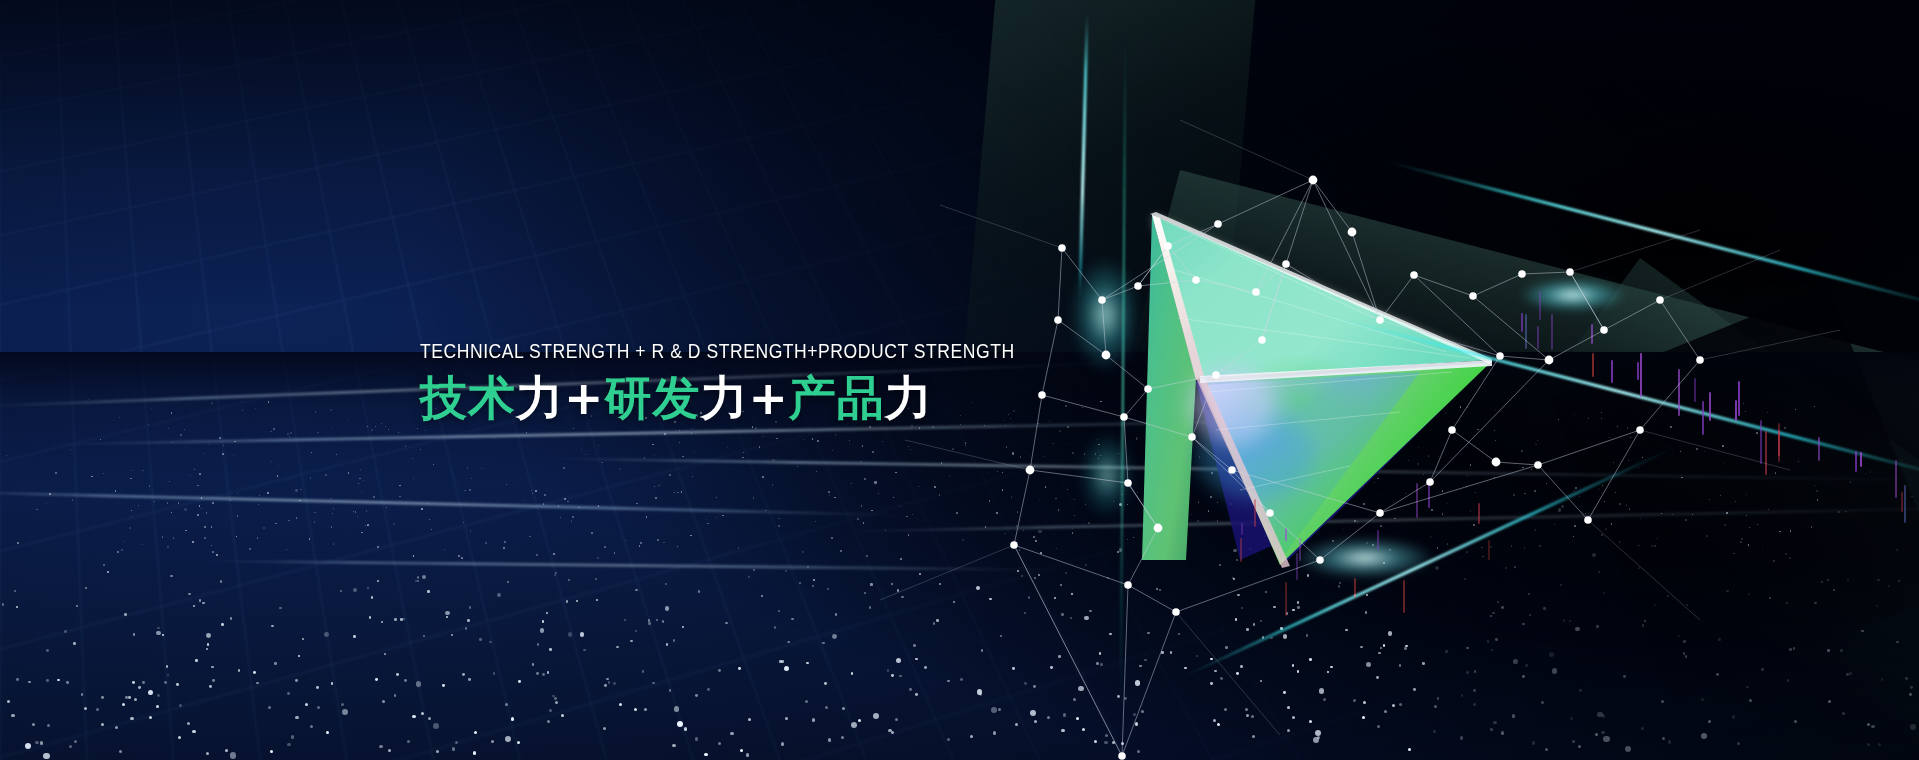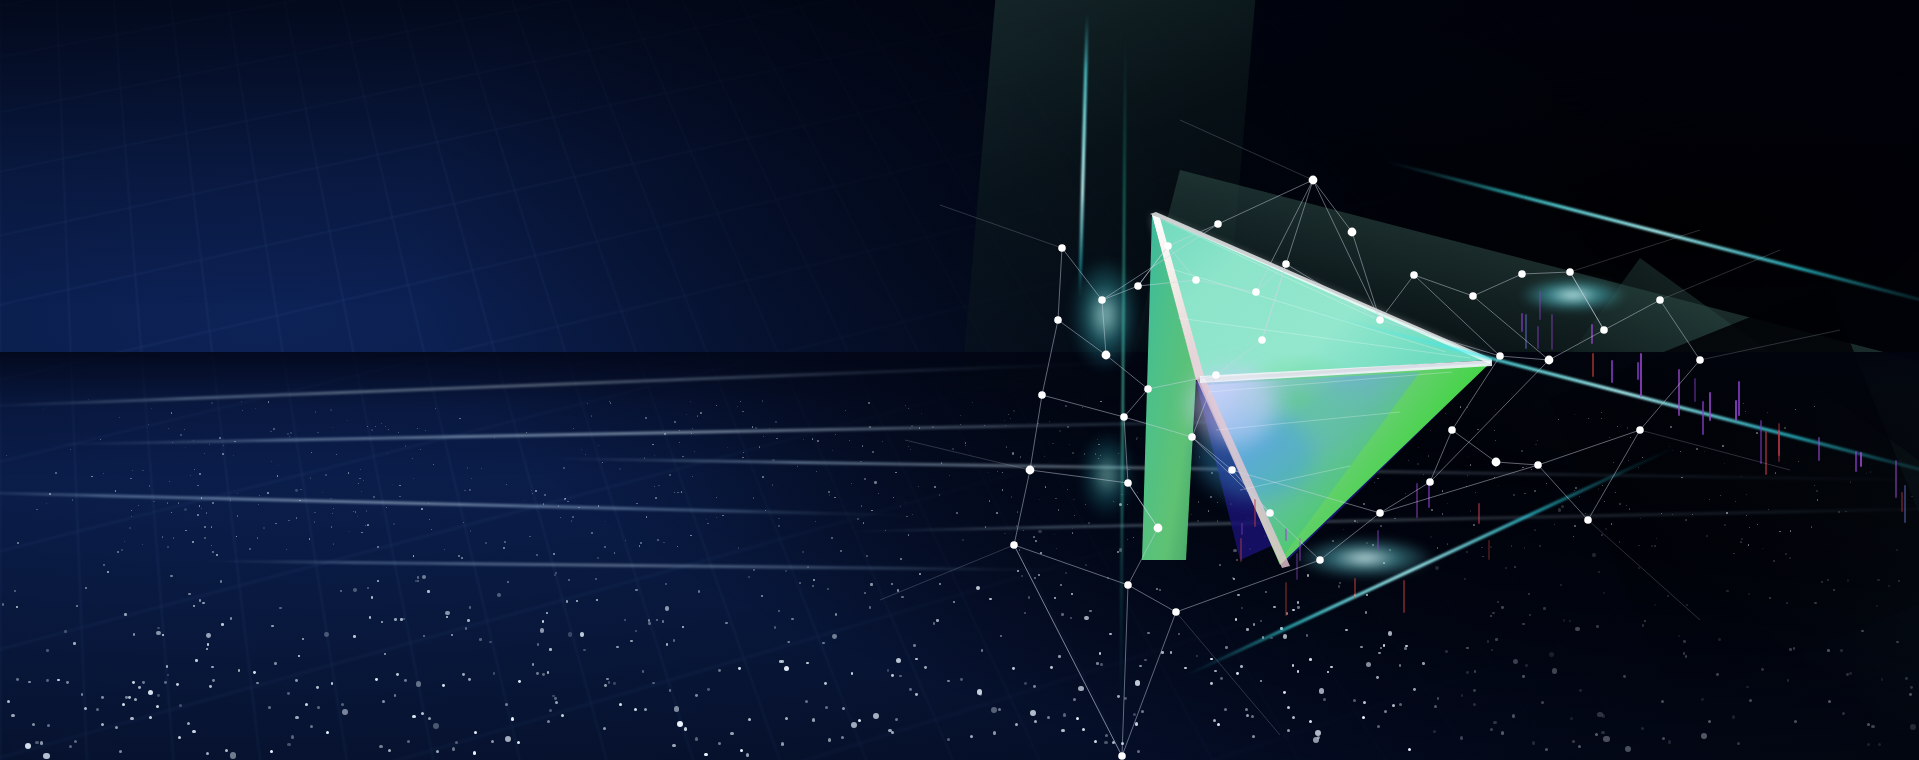--- a/index.html
+++ b/index.html
@@ -1607,14 +1607,18 @@
       <circle cx="1122" cy="756" r="3.8"></circle>
       <circle cx="1660" cy="300" r="3.8"></circle>
       <circle cx="1700" cy="360" r="3.8"></circle>
       <circle cx="1640" cy="430" r="3.8"></circle>
       <circle cx="1588" cy="520" r="3.8"></circle>
       <circle cx="1352" cy="232" r="4.4"></circle>
       <circle cx="1218" cy="224" r="3.8"></circle>
       <circle cx="1168" cy="246" r="3.8"></circle>
     </svg>
 
+  <div id="text-block">
+    <div id="eyebrow">TECHNICAL STRENGTH + R &amp; D STRENGTH+PRODUCT STRENGTH</div>
+    <div id="headline"><span class="g">技术</span><span class="w">力</span><span class="w">+</span><span class="g">研发</span><span class="w">力</span><span class="w">+</span><span class="g">产品</span><span class="w">力</span></div>
+  </div>
 
 </div>
 
 </body></html>

